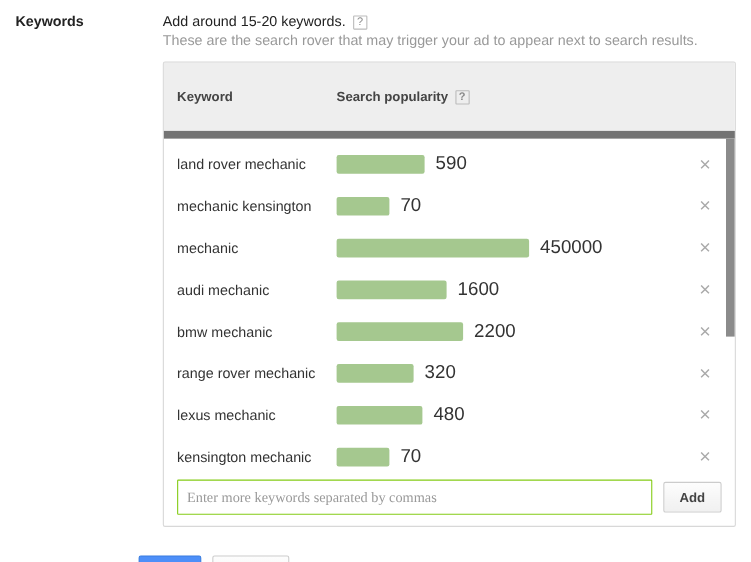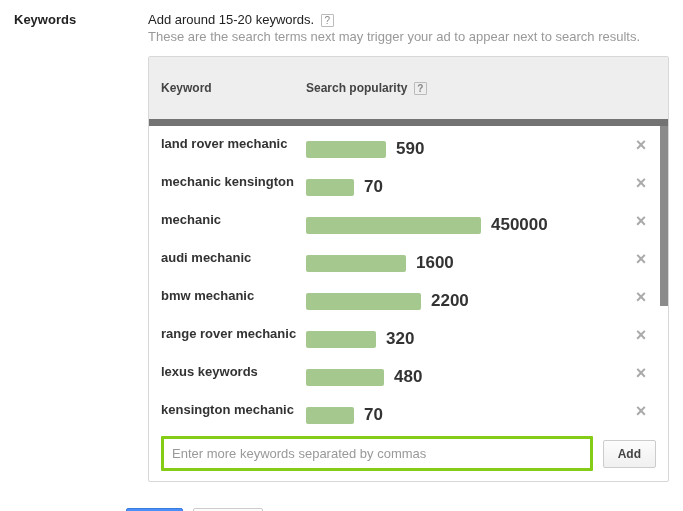--- a/index.html
+++ b/index.html
@@ -69,23 +69,23 @@
   .rows-wrap {
     position: relative;
     height: 300px;
     overflow: hidden;
   }
   .rows {
     padding: 4px 0;
   }
   .row {
     display: flex;
+    align-items: center;
     padding: 6px 12px 6px 12px;
     height: 38px;
-    font-weight: bold;
   }
   .kw {
     width: 145px;
     flex-shrink: 0;
     font-size: 13px;
     color: #333;
   }
   .bar-wrap {
     flex: 1;
     display: flex;
@@ -128,26 +128,27 @@
     border-radius: 0;
   }
   .input-row {
     display: flex;
     padding: 10px 12px;
     gap: 10px;
     align-items: center;
   }
   .kw-input {
     flex: 1;
-    border: 3px solid #84cc16;
+    border: 1px solid #84cc16;
     padding: 7px 8px;
     font-size: 13px;
     color: #8b5cf6;
     outline: none;
     border-radius: 1px;
+    font-family: Liberation Serif, serif;
   }
   .kw-input::placeholder { color: #999; }
   .add-btn {
     border: 1px solid #ccc;
     background: linear-gradient(#fdfdfd, #f0f0f0);
     padding: 6px 14px;
     font-size: 12px;
     font-weight: bold;
     color: #444;
     border-radius: 2px;
@@ -184,21 +185,21 @@
 
 <div class="container">
   <div class="label-col">
     <div class="section-label">Keywords</div>
   </div>
   <div class="content-col">
     <div class="instruction">
       <span>Add around 15-20 keywords.</span>
       <span class="help-icon">?</span>
     </div>
-    <div class="subtext">These are the search terms next may trigger your ad to appear next to search results.</div>
+    <div class="subtext">These are the search rover that may trigger your ad to appear next to search results.</div>
 
     <div class="panel">
       <div class="panel-header">
         <div class="col-keyword">Keyword</div>
         <div class="col-pop">
           <span>Search popularity</span>
           <span class="help-icon">?</span>
         </div>
       </div>
       <div class="rows-wrap">
@@ -245,21 +246,21 @@
             </div>
             <div class="row">
               <div class="kw">range rover mechanic</div>
               <div class="bar-wrap">
                 <div class="bar" style="width: 70px;"></div>
                 <div class="val">320</div>
               </div>
               <div class="remove">×</div>
             </div>
             <div class="row">
-              <div class="kw">lexus keywords</div>
+              <div class="kw">lexus mechanic</div>
               <div class="bar-wrap">
                 <div class="bar" style="width: 78px;"></div>
                 <div class="val">480</div>
               </div>
               <div class="remove">×</div>
             </div>
             <div class="row">
               <div class="kw">kensington mechanic</div>
               <div class="bar-wrap">
                 <div class="bar" style="width: 48px;"></div>

